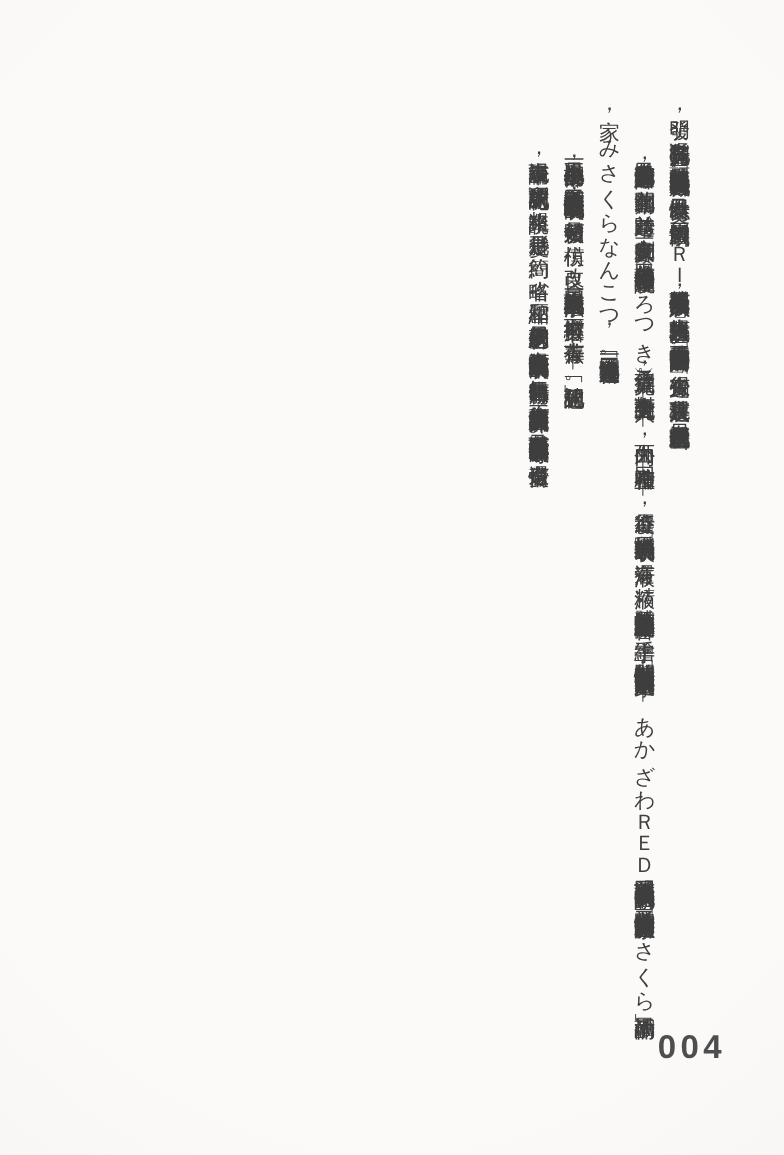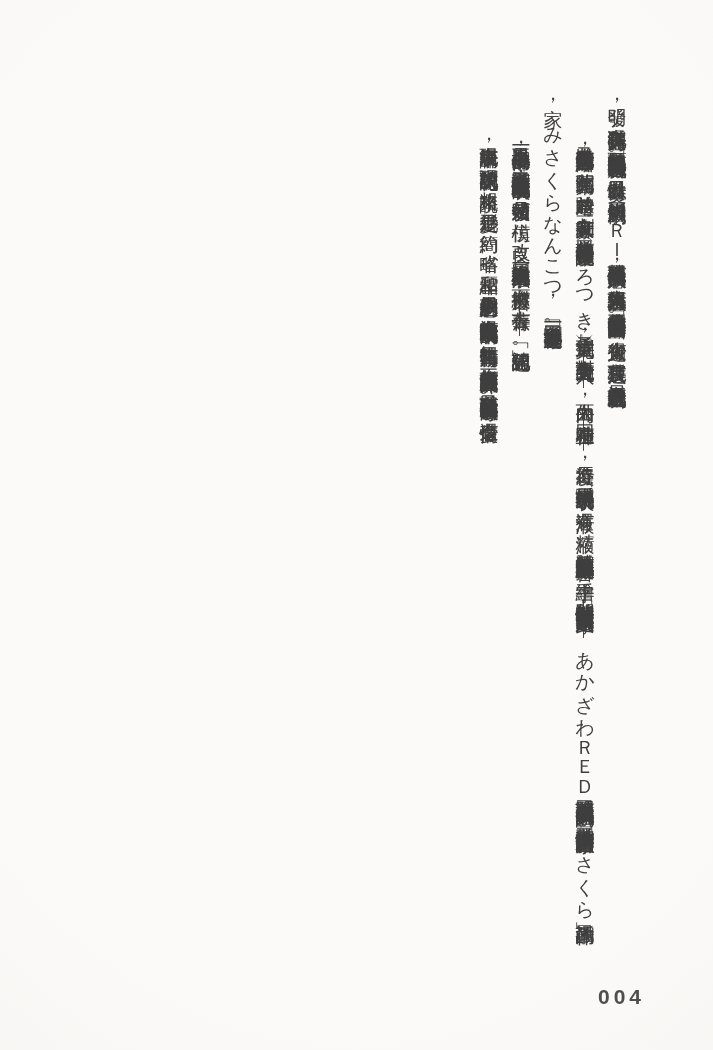--- a/index.html
+++ b/index.html
@@ -31,25 +31,25 @@
     line-height: 32px;
     letter-spacing: 0.4px;
     text-align: justify;
   }
   .text-block p {
     margin: 0;
     padding: 0;
   }
   .page-number {
     position: absolute;
-    top: 985px;
+    top: 936px;
     left: 598px;
     font-family: "Liberation Sans", "DejaVu Sans", sans-serif;
     font-weight: bold;
-    font-size: 21px;
+    font-size: 30px;
     letter-spacing: 4px;
     color: var(--page-num, #4e4e4e);
   }
 </style>
 </head>
 <body style="background: rgb(245, 244, 242);">
 
 <div class="scan-page">
   <div class="text-block">
       <p>發明，在乳房猛烈搖晃時，使乳頭如黑暗中的車尾燈般留下殘影的「乳首殘像」。以及男女性交時，用人體解剖圖或ＭＲＩ核磁共振圖般表現出性器的插入狀態，真人藝術絕對無法表現，使本來看不見的人體內部變得透明可見的「斷面圖」。很少有人知道，其實這種表現法，早在江戶時代的春畫就已經出現。</p>

